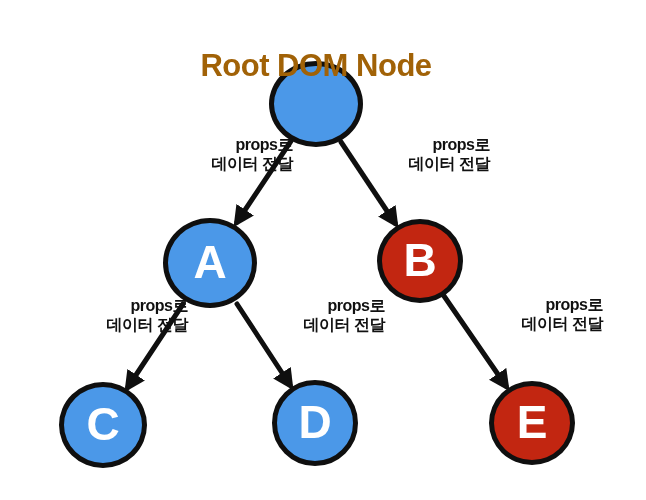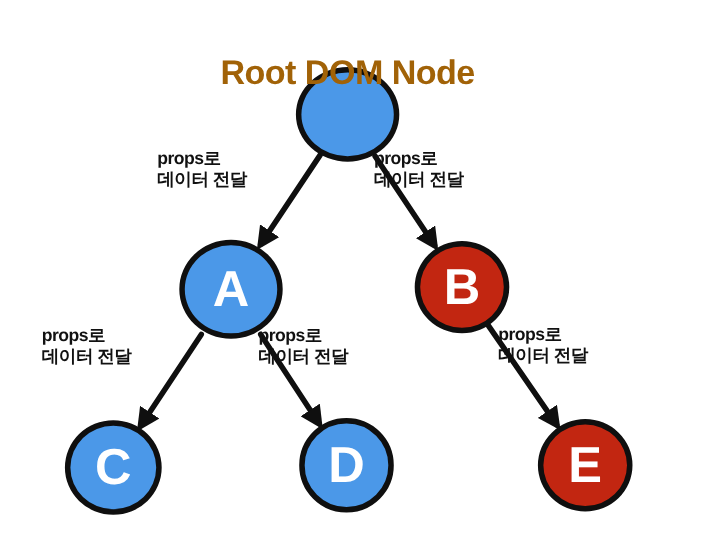--- a/index.html
+++ b/index.html
@@ -54,21 +54,21 @@
   }
   .node-root { left: 269px; top: 61px;  width: 94px; height: 86px; }
   .node-a    { left: 163px; top: 218px; width: 94px; height: 90px; }
   .node-b    { left: 377px; top: 219px; width: 86px; height: 84px; }
   .node-c    { left: 59px;  top: 382px; width: 88px; height: 86px; }
   .node-d    { left: 272px; top: 380px; width: 86px; height: 86px; }
   .node-e    { left: 489px; top: 381px; width: 86px; height: 84px; }
   .edge-label {
     position: absolute;
     width: 150px;
-    text-align: left;
+    text-align: right;
     font-size: 16px;
     line-height: 19px;
     font-weight: bold;
     color: #111111;
     letter-spacing: -0.5px;
     z-index: 3;
   }
   .edge-label-1 { left: 143px; top: 135px; }
   .edge-label-2 { left: 340px; top: 135px; }
   .edge-label-3 { left: 38px;  top: 296px; }

